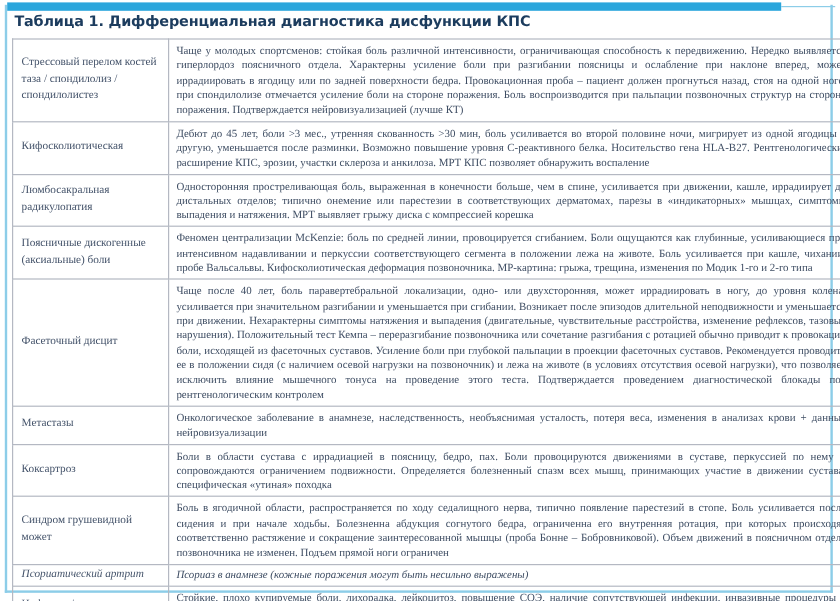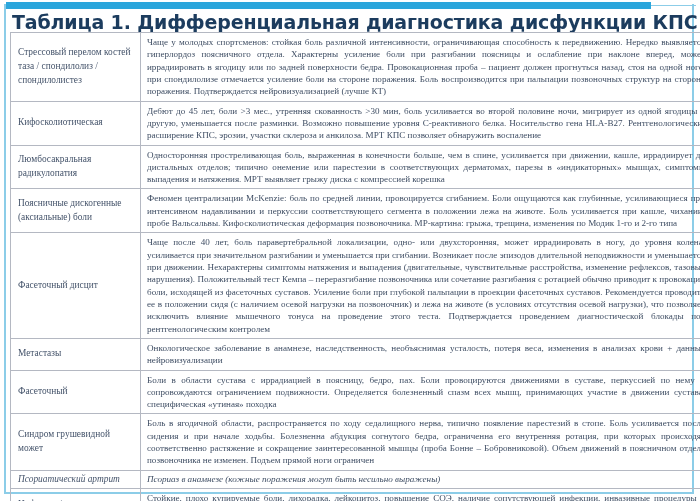--- a/index.html
+++ b/index.html
@@ -55,21 +55,21 @@
     height: 1px;
     background: #8CCDE8;
   }
 
   #title {
     position: absolute;
     left: 12px;
     top: 11px;
     width: 670px;
     font-family: "DejaVu Sans", "Liberation Sans", sans-serif;
-    font-size: 19px;
+    font-size: 12px;
     font-weight: bold;
     color: #1C3C5E;
     letter-spacing: -0.15px;
     white-space: nowrap;
   }
 
   #table-wrap {
     position: absolute;
     left: 10px;
     top: 32px;
@@ -156,21 +156,21 @@
           <td class="name">Фасеточный дисцит</td>
           <td class="desc">Чаще после 40 лет, боль паравертебральной локализации, одно- или двухсторонняя, может иррадиировать в ногу, до уровня колена, усиливается при значительном разгибании и уменьшается при сгибании. Возникает после эпизодов длительной неподвижности и уменьшается при движении. Нехарактерны симптомы натяжения и выпадения (двигательные, чувствительные расстройства, изменение рефлексов, тазовые нарушения). Положительный тест Кемпа – переразгибание позвоночника или сочетание разгибания с ротацией обычно приводит к провокации боли, исходящей из фасеточных суставов. Усиление боли при глубокой пальпации в проекции фасеточных суставов. Рекомендуется проводить ее в положении сидя (с наличием осевой нагрузки на позвоночник) и лежа на животе (в условиях отсутствия осевой нагрузки), что позволяет исключить влияние мышечного тонуса на проведение этого теста. Подтверждается проведением диагностической блокады под рентгенологическим контролем</td>
         </tr>
 
         <tr>
           <td class="name">Метастазы</td>
           <td class="desc">Онкологическое заболевание в анамнезе, наследственность, необъяснимая усталость, потеря веса, изменения в анализах крови + данные нейровизуализации</td>
         </tr>
 
         <tr>
-          <td class="name">Фасеточный</td>
+          <td class="name">Коксартроз</td>
           <td class="desc">Боли в области сустава с иррадиацией в поясницу, бедро, пах. Боли провоцируются движениями в суставе, перкуссией по нему и сопровождаются ограничением подвижности. Определяется болезненный спазм всех мышц, принимающих участие в движении сустава, специфическая «утиная» походка</td>
         </tr>
 
         <tr>
           <td class="name">Синдром грушевидной может</td>
           <td class="desc">Боль в ягодичной области, распространяется по ходу седалищного нерва, типично появление парестезий в стопе. Боль усиливается после сидения и при начале ходьбы. Болезненна абдукция согнутого бедра, ограниченна его внутренняя ротация, при которых происходят соответственно растяжение и сокращение заинтересованной мышцы (проба Бонне – Бобровниковой). Объем движений в поясничном отделе позвоночника не изменен. Подъем прямой ноги ограничен</td>
         </tr>
 
         <tr class="compact">
           <td class="name">Псориатический артрит</td>

